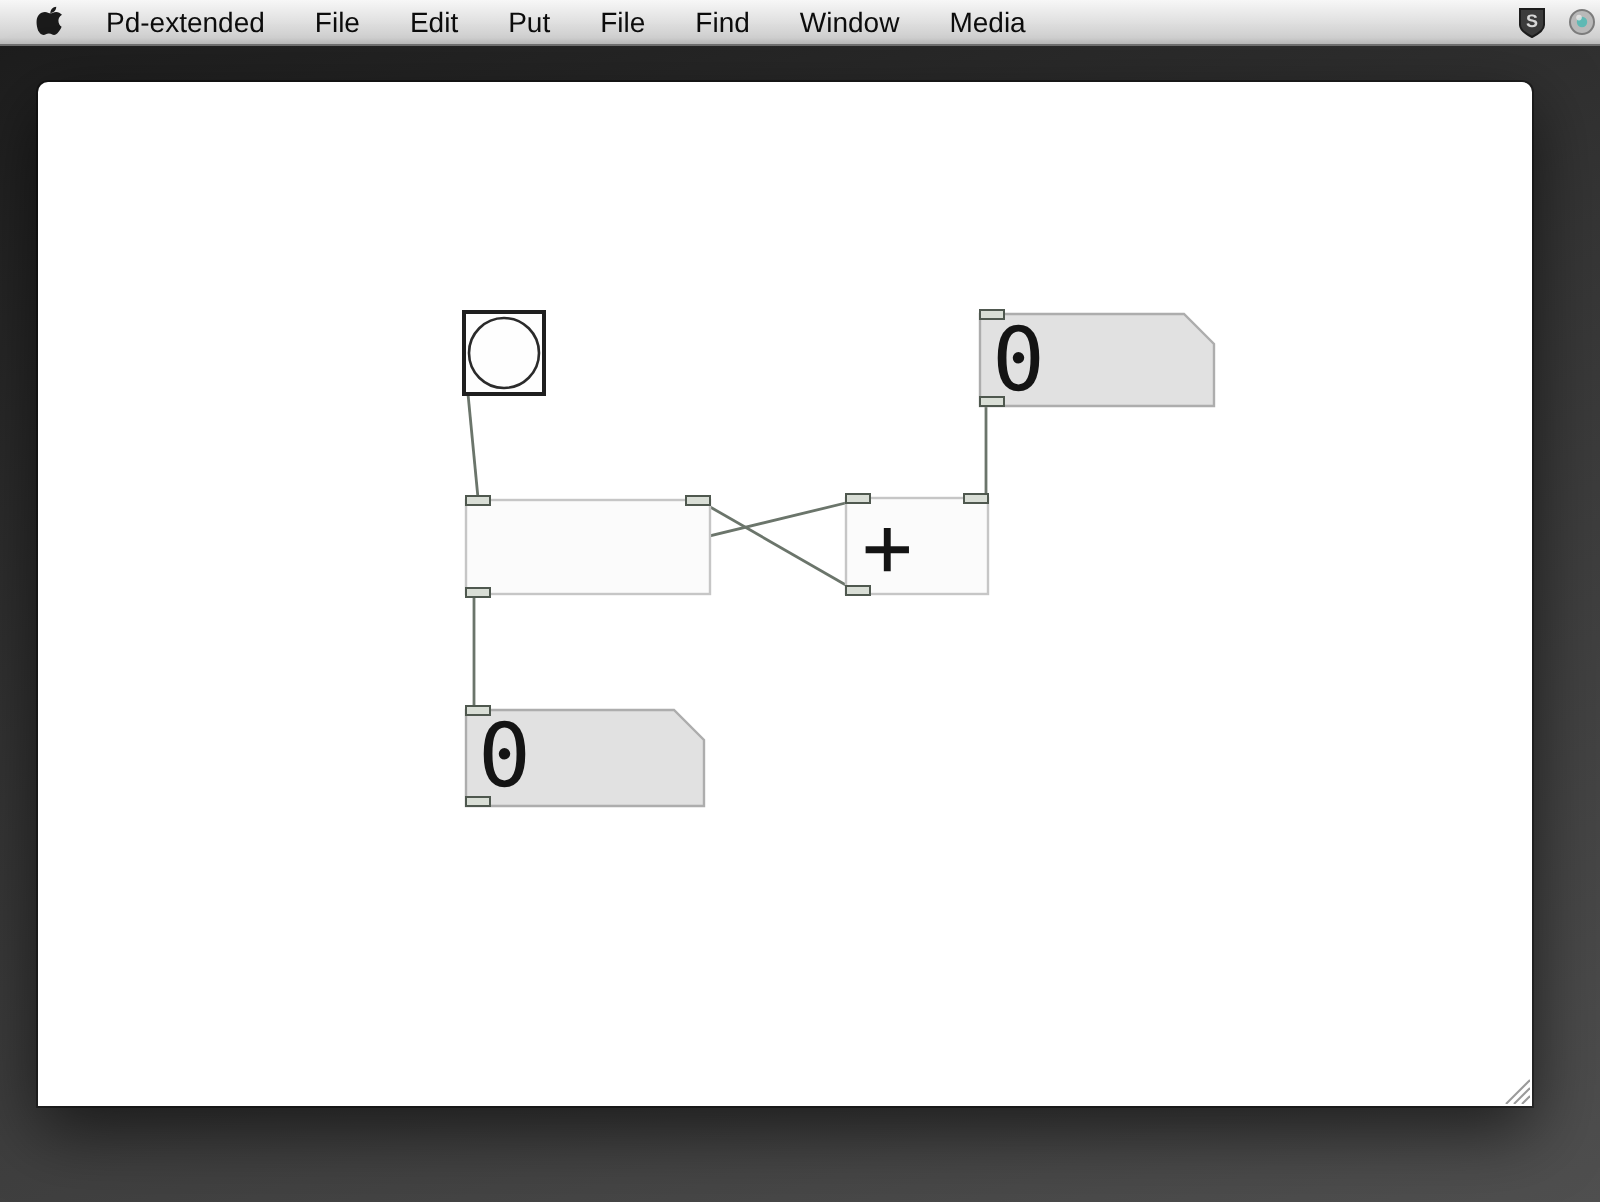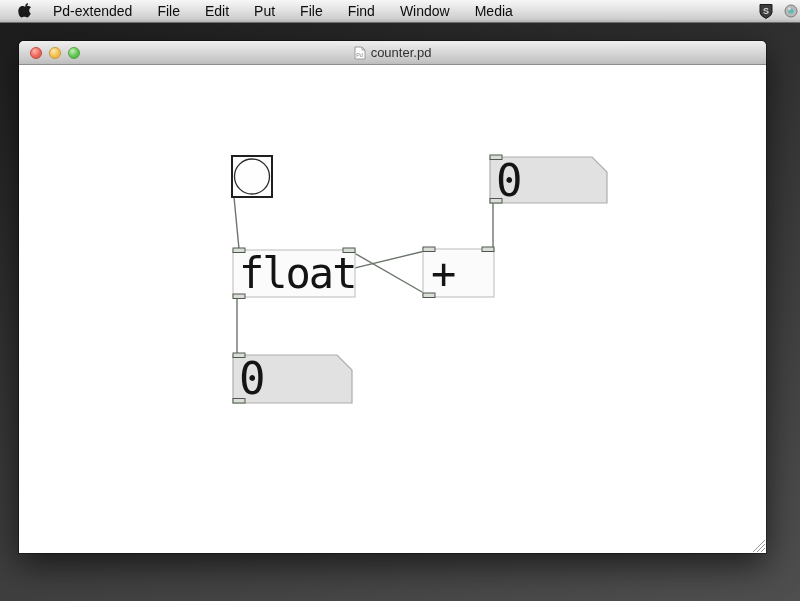--- a/index.html
+++ b/index.html
@@ -83,35 +83,20 @@
     <svg width="14" height="14" viewBox="0 0 14 14">
       <circle cx="7" cy="7" r="6" fill="#b9b9b9" stroke="#7c7c7c" stroke-width="1"></circle>
       <circle cx="7" cy="7" r="2.6" fill="#5fb9b4"></circle>
       <circle cx="5.5" cy="4.8" r="1.4" fill="#e8e8e8" opacity="0.8"></circle>
     </svg>
   </span>
 </div>
 
 <div class="window">
 
-  <div class="titlebar">
-    <div class="trafficlights">
-      <span class="tl red"></span>
-      <span class="tl yellow"></span>
-      <span class="tl green"></span>
-    </div>
-    <span class="titletext">
-      <svg width="12" height="14" viewBox="0 0 12 14">
-        <path d="M1 1 h7 l3 3 v9 h-10 z" fill="#fdfdfd" stroke="#9a9a9a" stroke-width="1"></path>
-        <path d="M8 1 v3 h3" fill="none" stroke="#9a9a9a" stroke-width="1"></path>
-        <text x="5.5" y="10.5" font-size="5.5" font-family="Liberation Sans, sans-serif" fill="#888" text-anchor="middle">Pd</text>
-      </svg>
-      <span>counter.pd</span>
-    </span>
-  </div>
 
   <div class="canvas">
     <svg class="wires" width="747" height="488" viewBox="0 0 747 488">
 
       <g stroke="#6b756b" stroke-width="1.4" fill="none">
         <line x1="215" y1="132" x2="220" y2="184"></line>
         <line x1="220" y1="231" x2="410" y2="185"></line>
         <line x1="410" y1="231" x2="330" y2="185"></line>
         <line x1="474" y1="136" x2="474" y2="183"></line>
         <line x1="218" y1="231" x2="218" y2="289"></line>
@@ -142,21 +127,20 @@
         <rect x="404" y="228" width="12" height="4.5" fill="#d9ded6" stroke="#4f584f" stroke-width="1"></rect>
       </g>
 
       <g>
         <polygon points="214,290 318,290 333,305 333,338 214,338" fill="#e1e1e1" stroke="#adadad" stroke-width="1.2"></polygon>
         <rect x="214" y="288" width="12" height="4.5" fill="#d9ded6" stroke="#4f584f" stroke-width="1"></rect>
         <rect x="214" y="333.5" width="12" height="4.5" fill="#d9ded6" stroke="#4f584f" stroke-width="1"></rect>
       </g>
     </svg>
 
-    <div class="objlabel lbl-float">float</div>
     <div class="objlabel lbl-plus">+</div>
     <div class="objlabel lbl-num-top">0</div>
     <div class="objlabel lbl-num-bottom">0</div>
   </div>
 
   <svg class="resizegrip" viewBox="0 0 15 15">
     <g stroke="#9a9a9a" stroke-width="1">
       <line x1="3" y1="15" x2="15" y2="3"></line>
       <line x1="7" y1="15" x2="15" y2="7"></line>
       <line x1="11" y1="15" x2="15" y2="11"></line>

